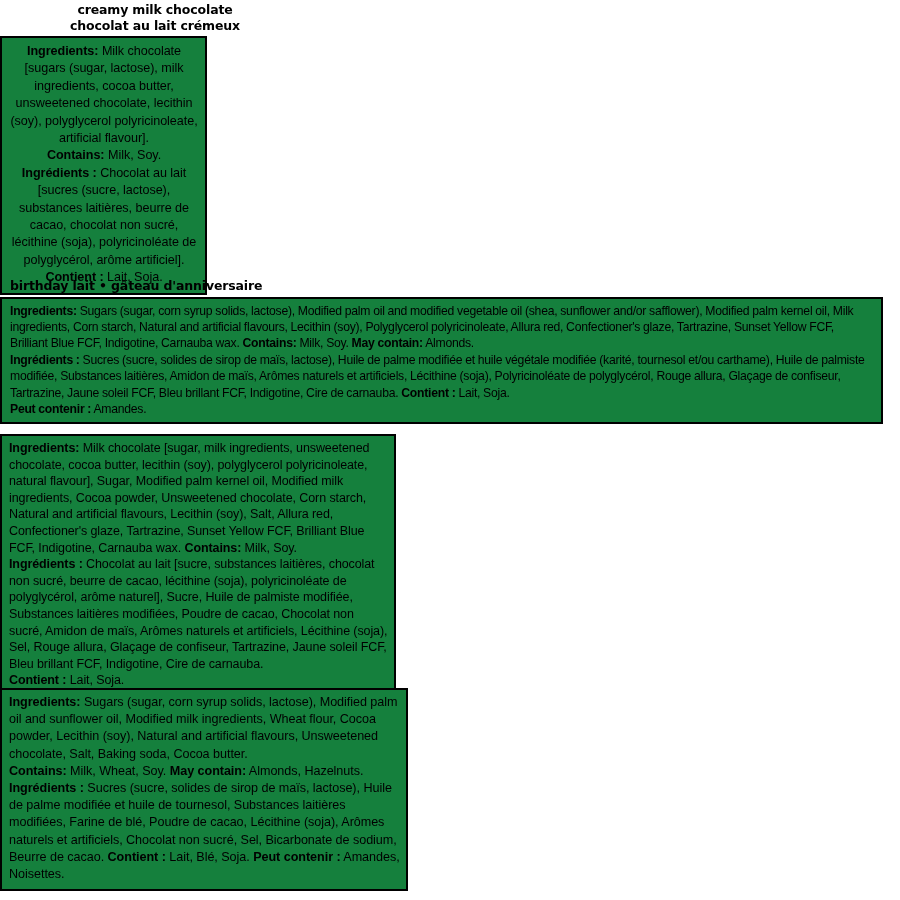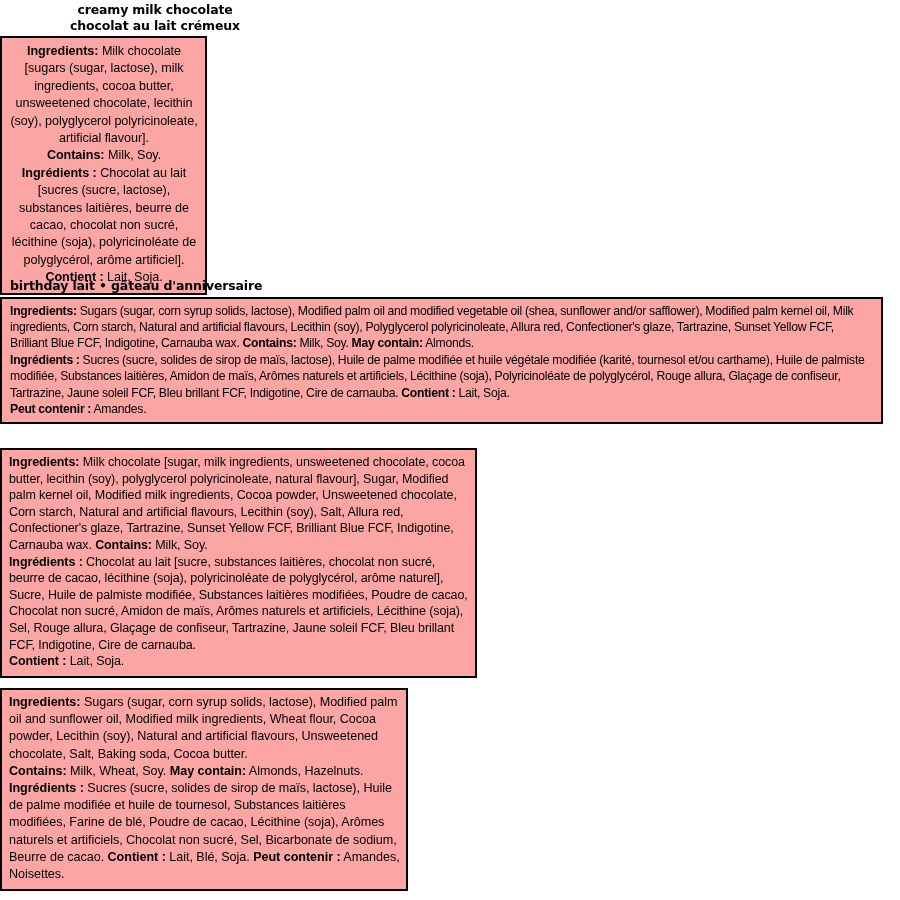--- a/index.html
+++ b/index.html
@@ -28,21 +28,21 @@
     line-height: 15.5px;
     letter-spacing: -0.15px;
     color: #000;
     margin: 0 0 3px 10px;
     white-space: pre-line;
   }
 
   .panel {
     border: 2px solid #000;
     box-sizing: border-box;
-    background: #fca5a5;
+    background: #15803d;
   }
 
   .panel p {
     margin: 0;
     font-family: "Liberation Sans", sans-serif;
     color: #000;
   }
 
   .panel b {
     font-weight: bold;
@@ -69,23 +69,22 @@
   #sec-birthday .panel p {
     font-size: 12.2px;
     line-height: 16.4px;
     letter-spacing: -0.25px;
     word-spacing: -0.2px;
   }
 
   
   #sec-rainbow { left: 0px; top: 434px; width: 600px; }
   #sec-rainbow .panel {
-    width: 477px;
+    width: 396px;
     padding: 4px 6px 6px 7px;
-    margin-top: 14px;
   }
   #sec-rainbow .panel p {
     font-size: 12.5px;
     line-height: 16.6px;
     letter-spacing: -0.1px;
   }
 
   
   #sec-cookies { left: 0px; top: 688px; width: 500px; }
   #sec-cookies .panel {

